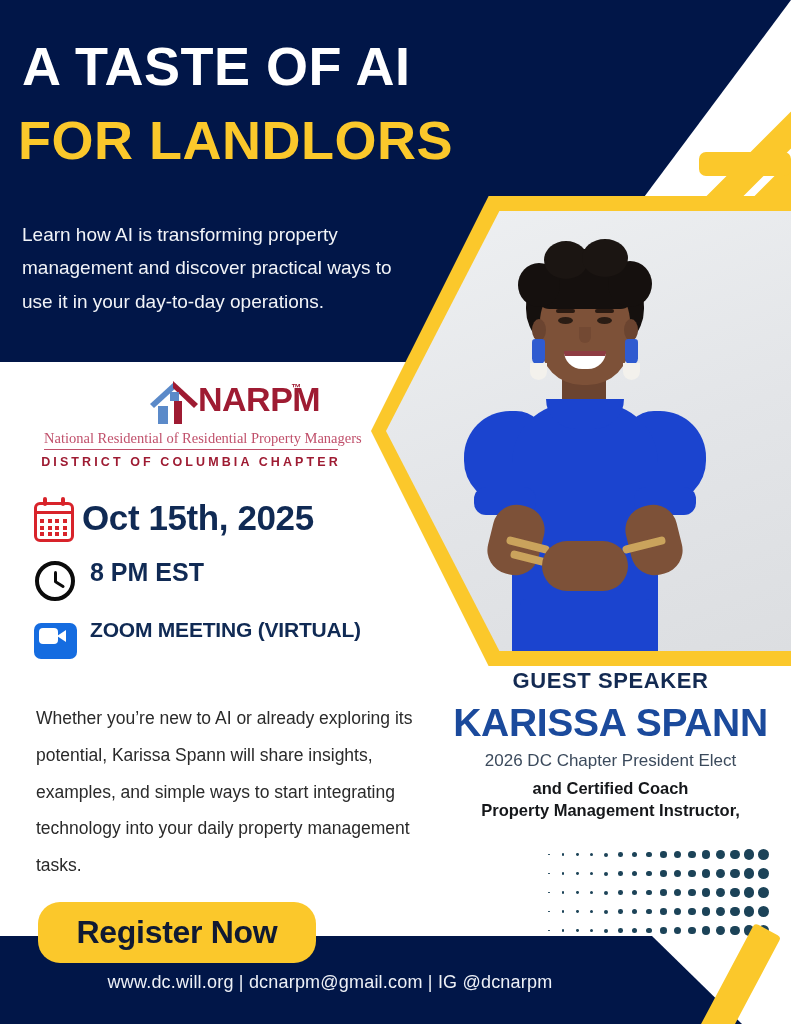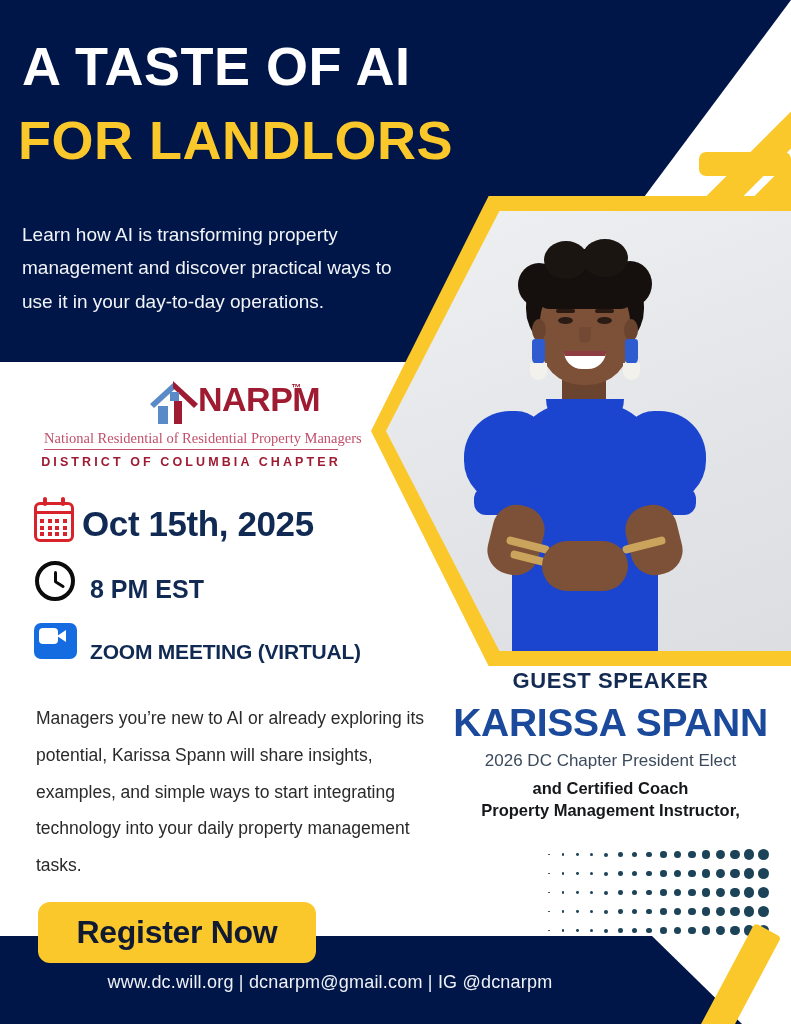--- a/index.html
+++ b/index.html
@@ -145,21 +145,21 @@
     border-bottom:1px solid #c0506b;padding-bottom:2px;margin:2px 6px 0 6px;
     white-space:nowrap;
   }
   .logo-chapter{
     font-size:12.5px;color:#9e1b32;letter-spacing:3.1px;font-weight:bold;
     margin-top:5px;white-space:nowrap;
   }
 
   
   .details{position:absolute;left:30px;top:498px;z-index:6;}
-  .drow{display:flex;align-items:flex-end;margin-bottom:14px;}
+  .drow{display:flex;align-items:flex-start;margin-bottom:14px;}
   .dicon{width:52px;height:46px;flex:0 0 52px;position:relative;}
   .dtext{color:#102a54;font-weight:bold;}
   .dtext.date{font-size:35px;letter-spacing:-0.4px;}
   .dtext.time{font-size:25px;margin-left:8px;}
   .dtext.place{font-size:21px;margin-left:8px;letter-spacing:-0.2px;}
 
   
   .cal{position:absolute;left:4px;top:4px;width:40px;height:40px;border:3.5px solid #d8232a;border-radius:6px;box-sizing:border-box;background:#fff;}
   .cal-top{position:absolute;left:4px;top:4px;width:40px;height:12px;border-bottom:3px solid #d8232a;box-sizing:border-box;}
   .cal-ring1{position:absolute;left:13px;top:-1px;width:4px;height:9px;background:#d8232a;border-radius:2px;}
@@ -205,21 +205,21 @@
     transform:rotate(28deg);transform-origin:top center;border-radius:4px;
   }
   .footer-text{
     position:absolute;left:0;top:972px;width:660px;text-align:center;z-index:8;
     color:#eef1f7;font-size:18px;letter-spacing:0.2px;
   }
 
   
   .register{
     position:absolute;left:38px;top:902px;width:278px;height:61px;z-index:9;
-    background:#FBC82B;border-radius:12px;border:none;cursor:pointer;
+    background:#FBC82B;border-radius:22px;border:none;cursor:pointer;
     color:#101a33;font-size:32px;font-weight:bold;
     font-family:"Liberation Sans", sans-serif;
     display:flex;align-items:center;justify-content:center;
     letter-spacing:-0.3px;
   }
 </style>
 </head>
 <body>
 
 <div id="poster">
@@ -331,21 +331,21 @@
       <div class="dicon">
         <div class="zoomic"></div>
         <div class="zoomic-body"></div>
         <div class="zoomic-lens"></div>
       </div>
       <div class="dtext place">ZOOM MEETING (VIRTUAL)</div>
     </div>
 
   </div>
 
-  <div class="body-copy">Managers you’re new to AI or already exploring its potential, Karissa Spann will share insights, examples, and simple ways to start integrating technology into your daily property management tasks.</div>
+  <div class="body-copy">Whether you’re new to AI or already exploring its potential, Karissa Spann will share insights, examples, and simple ways to start integrating technology into your daily property management tasks.</div>
 
   <div class="speaker">
     <div class="sp-label">GUEST SPEAKER</div>
     <div class="sp-name">KARISSA SPANN</div>
     <div class="sp-role">2026 DC Chapter President Elect</div>
     <div class="sp-title">
       <div>and Certified Coach</div>
       <div>Property Management Instructor,</div>
     </div>
   </div>

